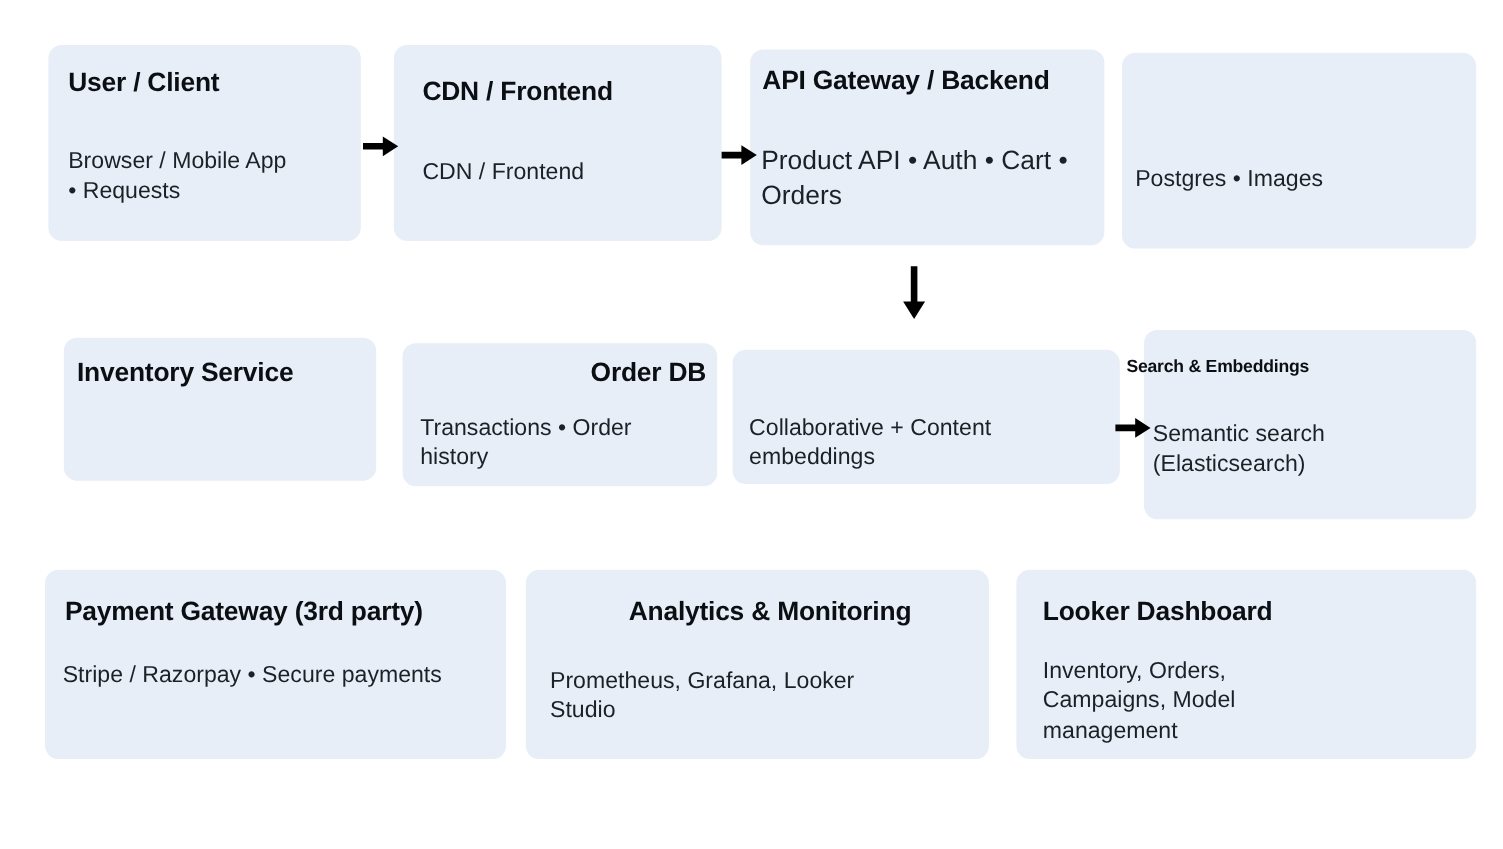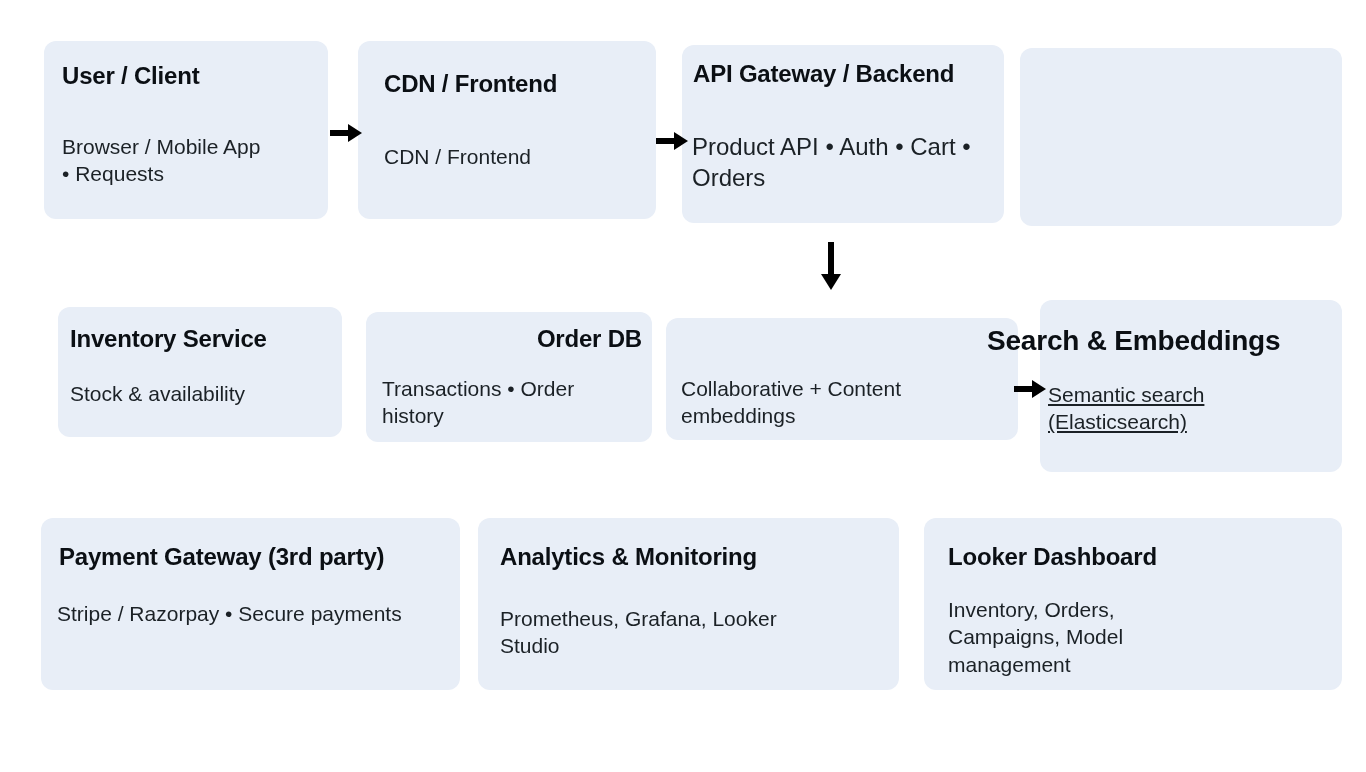--- a/index.html
+++ b/index.html
@@ -54,43 +54,43 @@
 
   <div class="node" style="left:358px; top:41px; width:298px; height:178px;"></div>
   <div class="node-title" style="left:384px; top:70px; width:280px; font-size:24px;">CDN / Frontend</div>
   <div class="node-body" style="left:384px; top:143px; width:250px; font-size:21px;">CDN / Frontend</div>
 
   <div class="node" style="left:682px; top:45px; width:322px; height:178px;"></div>
   <div class="node-title" style="left:693px; top:60px; width:320px; font-size:24px;">API Gateway / Backend</div>
   <div class="node-body" style="left:692px; top:131px; width:282px; font-size:24px;">Product API • Auth • Cart • Orders</div>
 
   <div class="node" style="left:1020px; top:48px; width:322px; height:178px;"></div>
+  <div class="node-body" style="left:1032px; top:149px; width:280px; font-size:21px;">Postgres • Images</div>
 
   <div class="node" style="left:58px; top:307px; width:284px; height:130px;"></div>
   <div class="node-title" style="left:70px; top:325px; width:280px; font-size:24px;">Inventory Service</div>
 
-  <div class="node-body" style="left:70px; top:380px; width:260px; font-size:21px;">Stock &amp; availability</div>
 
   <div class="node" style="left:366px; top:312px; width:286px; height:130px;"></div>
   <div class="node-title" style="left:382px; top:325px; width:260px; font-size:24px;text-align:right;">Order DB</div>
   <div class="node-body" style="left:382px; top:375px; width:240px; font-size:21px;">Transactions • Order history</div>
 
   <div class="node" style="left:666px; top:318px; width:352px; height:122px;"></div>
   <div class="node-body" style="left:681px; top:375px; width:300px; font-size:21px;">Collaborative + Content embeddings</div>
 
   <div class="node" style="left:1040px; top:300px; width:302px; height:172px;"></div>
-  <div class="node-title" style="left:987px; top:325px; width:310px; font-size:28px;">Search &amp; Embeddings</div>
-  <div class="node-body" style="left:1048px; top:381px; width:230px; font-size:21px;text-decoration:underline;">Semantic search (Elasticsearch)</div>
+  <div class="node-title" style="left:1024px; top:325px; width:310px; font-size:16px;">Search &amp; Embeddings</div>
+  <div class="node-body" style="left:1048px; top:381px; width:230px; font-size:21px;">Semantic search (Elasticsearch)</div>
 
   <div class="node" style="left:41px; top:518px; width:419px; height:172px;"></div>
   <div class="node-title" style="left:59px; top:543px; width:420px; font-size:24px;">Payment Gateway (3rd party)</div>
   <div class="node-body" style="left:57px; top:600px; width:400px; font-size:21px;">Stripe / Razorpay • Secure payments</div>
 
   <div class="node" style="left:478px; top:518px; width:421px; height:172px;"></div>
-  <div class="node-title" style="left:500px; top:543px; width:400px; font-size:24px;">Analytics &amp; Monitoring</div>
+  <div class="node-title" style="left:500px; top:543px; width:400px; font-size:24px;text-align:center;">Analytics &amp; Monitoring</div>
   <div class="node-body" style="left:500px; top:605px; width:330px; font-size:21px;">Prometheus, Grafana, Looker Studio</div>
 
   <div class="node" style="left:924px; top:518px; width:418px; height:172px;"></div>
   <div class="node-title" style="left:948px; top:543px; width:400px; font-size:24px;"> Looker Dashboard</div>
   <div class="node-body" style="left:948px; top:596px; width:230px; font-size:21px;">Inventory, Orders, Campaigns, Model management</div>
 
   <div class="arrow" style="left:328px; top:118px; width:38px; height:30px;">
     <svg width="38" height="30" viewBox="0 0 38 30">
       <path d="M2,15 L24,15" stroke="#000000" stroke-width="6" fill="none"></path>
       <path d="M20,6 L34,15 L20,24 Z" fill="#000000"></path>

